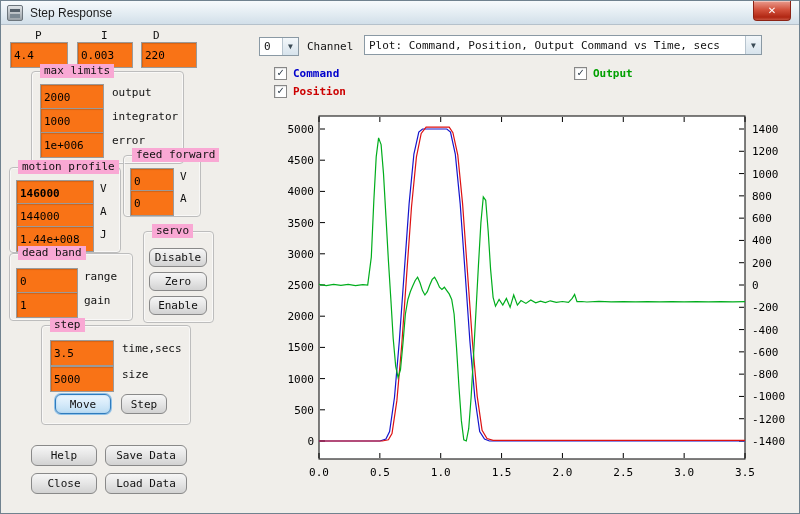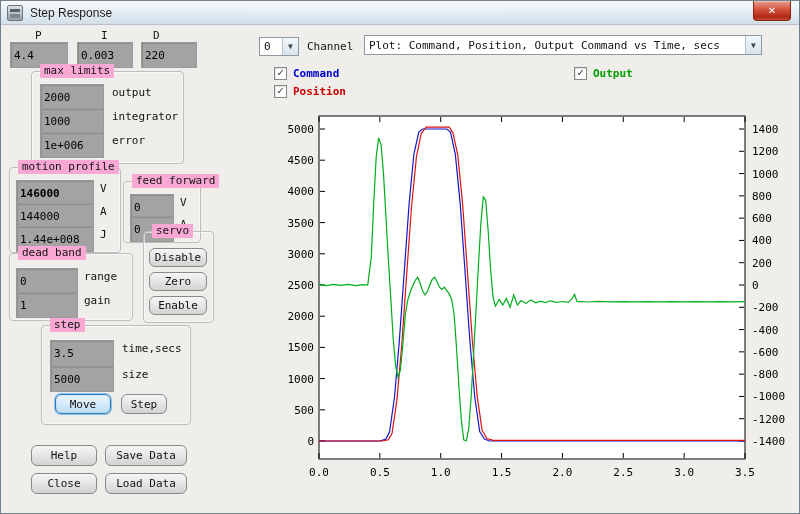--- a/index.html
+++ b/index.html
@@ -15,21 +15,21 @@
   .app-icon:after{content:"";position:absolute;left:2px;top:8px;width:10px;height:4px;background:#7b8892;}
   .title-text{margin-left:7px;}
   .close-btn{position:absolute;top:0;right:8px;width:36px;height:19px;
     background:linear-gradient(#e99c8e,#d3523d 45%,#b02713 85%,#c6523f);
     border:1px solid #8c2315;border-top:none;border-radius:0 0 4px 4px;color:#fff;
     display:flex;align-items:center;justify-content:center;font-size:10px;
     box-shadow:inset 0 1px 0 rgba(255,255,255,.4);cursor:pointer;}
   .client{position:absolute;top:24px;left:0;right:0;bottom:0;}
   .lbl{position:absolute;white-space:nowrap;line-height:14px;}
   input.field{position:absolute;height:26px;box-sizing:border-box;border:1px solid #9a9a9a;
-    background:#a3a3a3;font:11px "DejaVu Sans Mono",monospace;padding:1px 3px;color:#000;
+    background:#f97316;font:11px "DejaVu Sans Mono",monospace;padding:1px 3px;color:#000;
     box-shadow:inset 1px 1px 1px rgba(0,0,0,.14);}
   .group{position:absolute;border:1px solid #bdbdbd;border-radius:4px;box-shadow:inset 0 0 0 1px rgba(255,255,255,.6);}
   .group-title{position:absolute;top:-8px;left:8px;background:#f9a8d4;padding:0 4px;line-height:14px;white-space:nowrap;}
   .btn{position:absolute;box-sizing:border-box;display:flex;align-items:center;justify-content:center;
     background:linear-gradient(#f6f6f6,#e6e6e6 48%,#d2d2d2);border:1px solid #898989;border-radius:6px;
     font:11px "DejaVu Sans Mono",monospace;color:#111;cursor:pointer;white-space:nowrap;}
   .btn.focused{border:1px solid #2f7bbd;background:linear-gradient(#ecf6fd,#d7ebfa 48%,#bcdcf2);
     box-shadow:0 0 0 1px #8ec1e8, inset 0 0 2px #9cc9ec;}
   .cb{position:absolute;width:13px;height:13px;box-sizing:border-box;background:#fff;border:1px solid #878787;
     font-size:11px;line-height:11px;text-align:center;color:#1c2b3a;cursor:pointer;box-shadow:inset 1px 1px 1px rgba(0,0,0,.12);}
@@ -77,21 +77,21 @@
     <div class="group" style="left:8px;top:142px;width:110px;height:84px;">
       <span class="group-title">motion profile</span>
       <input class="field" style="left: 6px; top: 12px; width: 78px; font-weight: bold;" value="146000">
       <span class="lbl" style="left:90px;top:14px;">V</span>
       <input class="field" style="left: 6px; top: 35px; width: 78px;" value="144000">
       <span class="lbl" style="left:90px;top:37px;">A</span>
       <input class="field" style="left: 6px; top: 58px; width: 78px;" value="1.44e+008">
       <span class="lbl" style="left:90px;top:60px;">J</span>
     </div>
 
-    <div class="group" style="left:122px;top:156px;width:76px;height:60px;">
+    <div class="group" style="left:122px;top:130px;width:76px;height:60px;">
       <span class="group-title">feed forward</span>
       <input class="field" style="left: 6px; top: 12px; width: 44px;" value="0">
       <span class="lbl" style="left:56px;top:14px;">V</span>
       <input class="field" style="left: 6px; top: 34px; width: 44px;" value="0">
       <span class="lbl" style="left:56px;top:36px;">A</span>
     </div>
 
     <div class="group" style="left:142px;top:206px;width:69px;height:90px;">
       <span class="group-title">servo</span>
       <div class="btn" style="left:5px;top:16px;width:58px;height:19px;">Disable</div>

